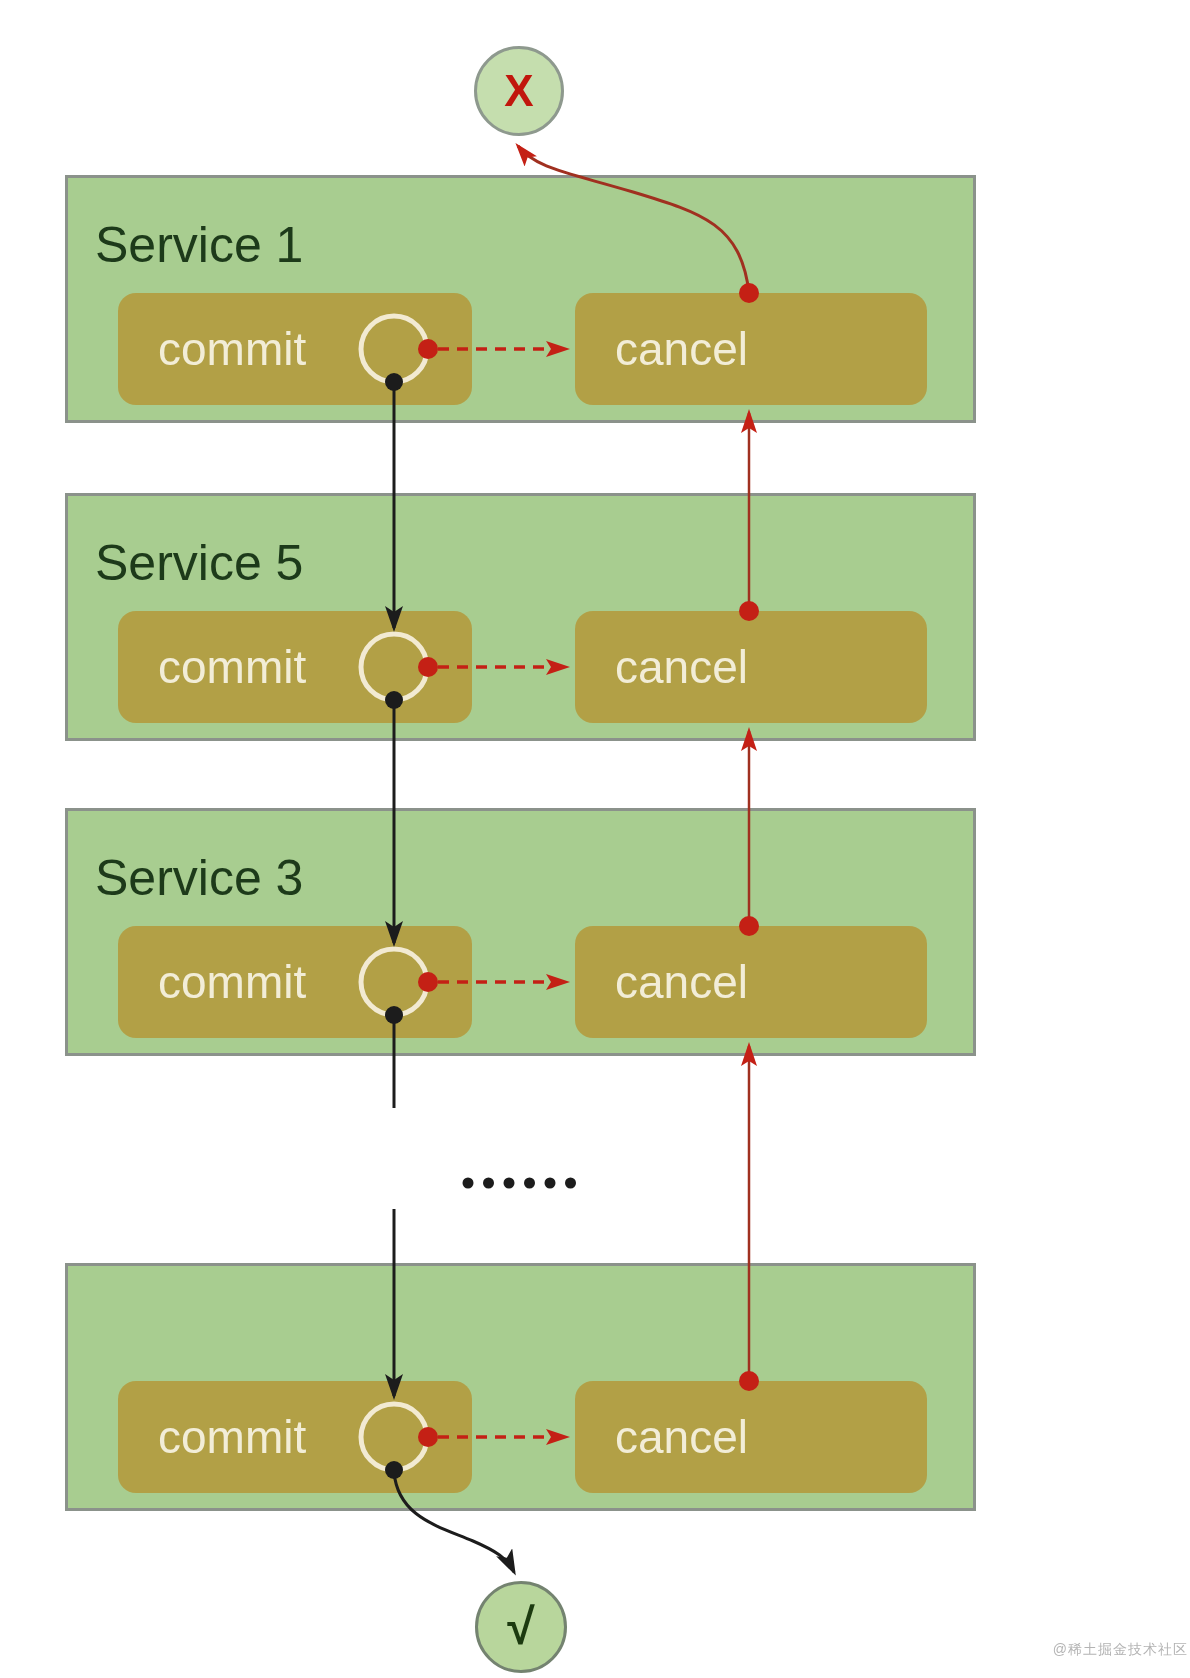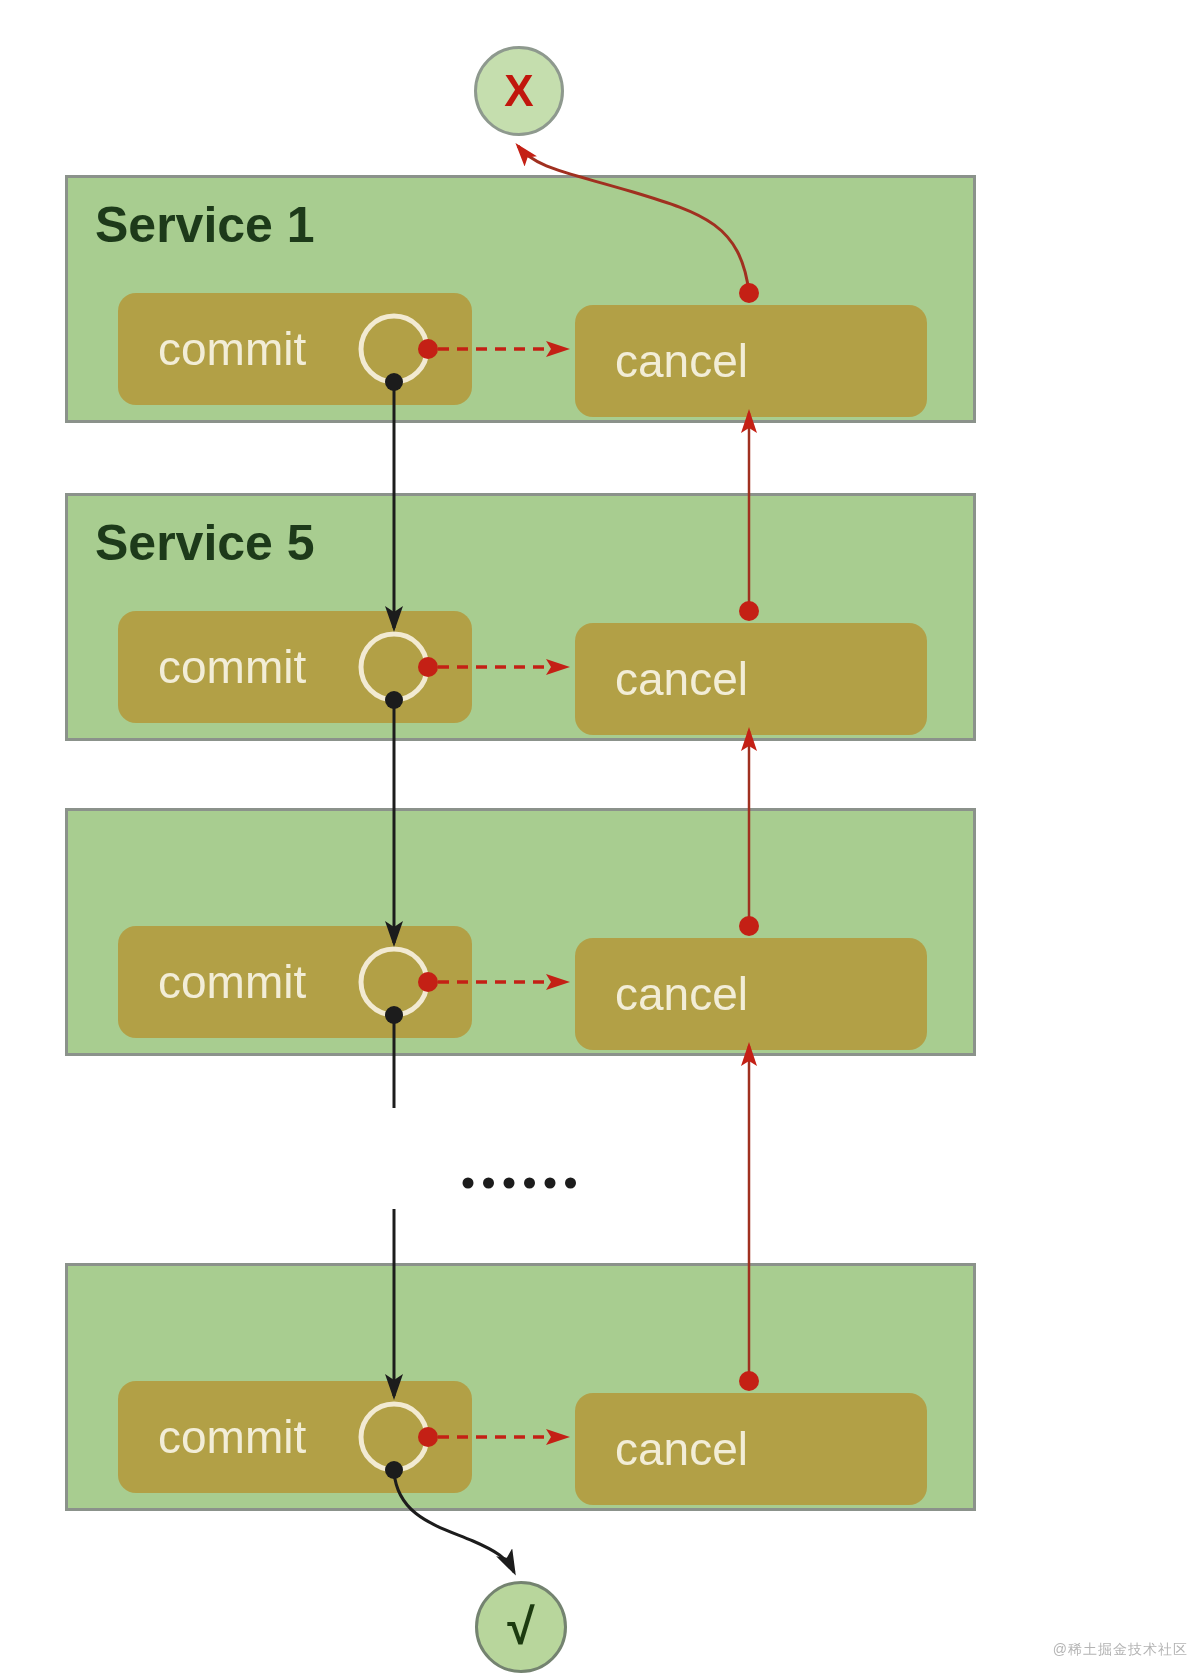--- a/index.html
+++ b/index.html
@@ -12,30 +12,30 @@
   .canvas{
     position:relative;width:1190px;height:1678px;background:#ffffff;overflow:hidden;
     font-family:"Liberation Sans",sans-serif;
   }
   .service{
     position:absolute;left:65px;width:911px;height:248px;
     background:var(--box-green);border:3px solid var(--box-border);
     box-sizing:border-box;z-index:1;
   }
   .service-title{
-    position:absolute;left:27px;top:18px;
-    font-size:50px;font-weight:700;color:var(--title-green);letter-spacing:0px;
+    position:absolute;left:27px;top:38px;
+    font-size:50px;font-weight:400;color:var(--title-green);letter-spacing:0px;
   }
   .btn{
     position:absolute;top:115px;height:112px;border-radius:18px;
     background:var(--btn-gold);display:flex;align-items:center;
     font-size:46px;color:var(--btn-text);padding-left:40px;box-sizing:border-box;
   }
   .btn.commit{left:50px;width:354px;}
-  .btn.cancel{left:507px;width:352px;margin-top:12px;}
+  .btn.cancel{left:507px;width:352px;}
   .node{
     position:absolute;border-radius:50%;display:flex;align-items:center;justify-content:center;
     box-sizing:border-box;z-index:2;font-weight:bold;
   }
   .node.abort{
     left:474px;top:46px;width:90px;height:90px;
     background:var(--abort-fill);border:3px solid var(--abort-border);
     font-size:44px;color:var(--x-red);
   }
   .node.end{
@@ -72,20 +72,21 @@
     <div class="btn cancel">cancel</div>
   </div>
 
   <div class="service" style="top:493px">
     <div class="service-title">Service 5</div>
     <div class="btn commit">commit</div>
     <div class="btn cancel">cancel</div>
   </div>
 
   <div class="service" style="top:808px">
+    <div class="service-title">Service 3</div>
     <div class="btn commit">commit</div>
     <div class="btn cancel">cancel</div>
   </div>
 
   <div class="service" style="top:1263px">
     <div class="btn commit">commit</div>
     <div class="btn cancel">cancel</div>
   </div>
 
   <div class="node end">

